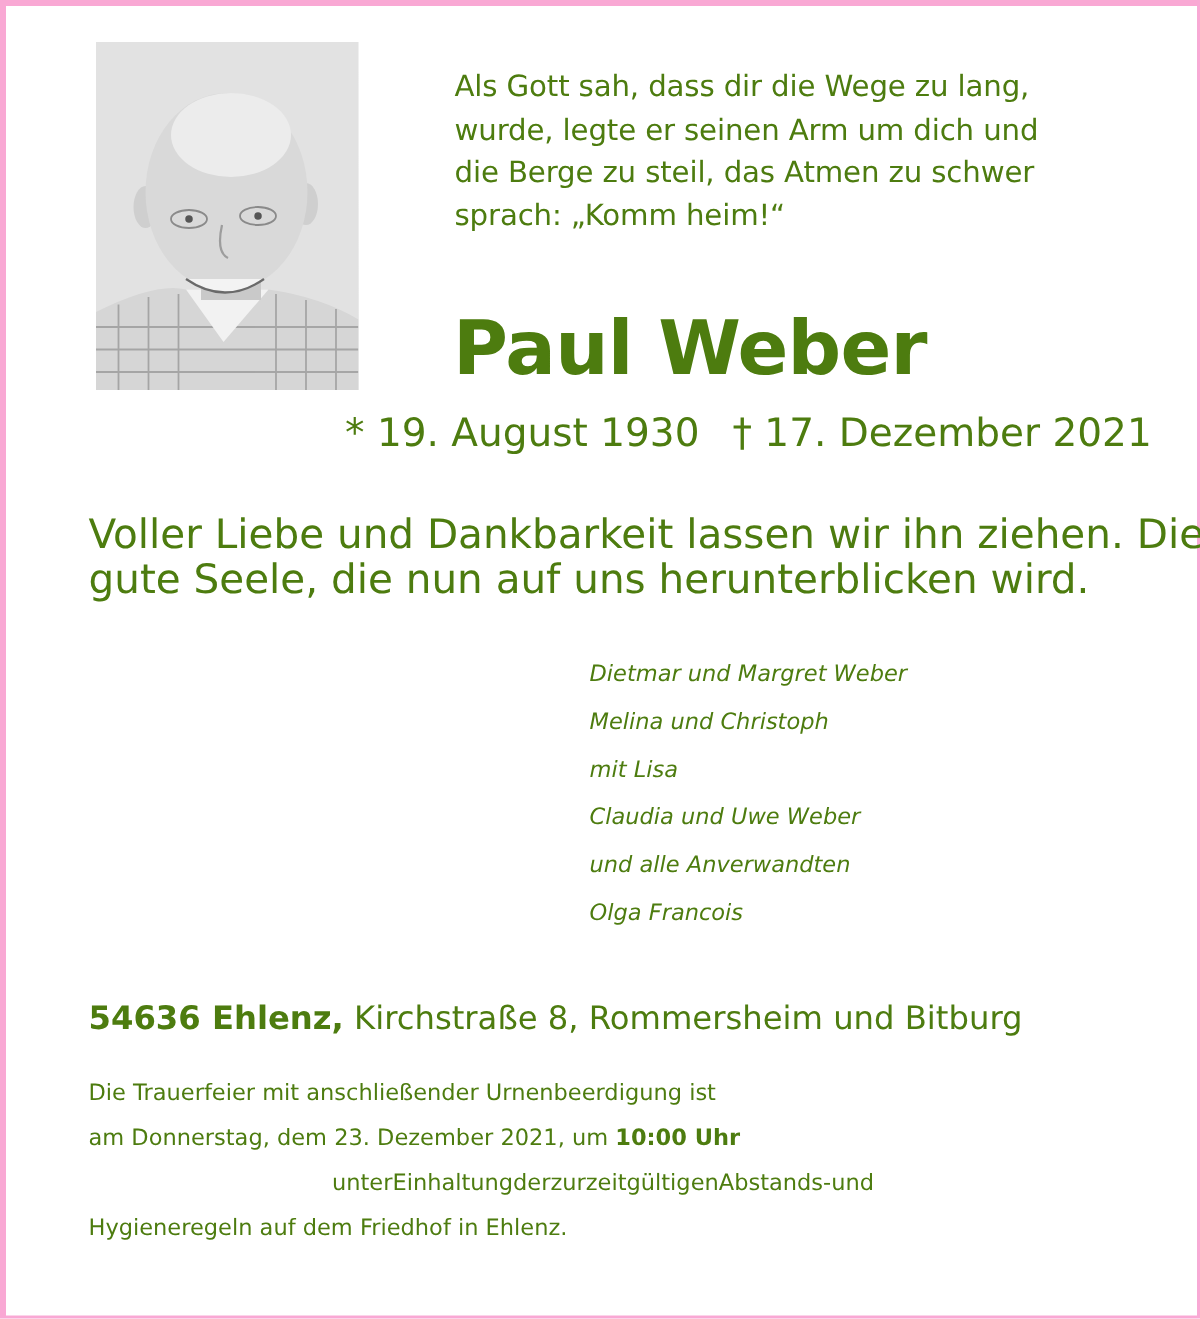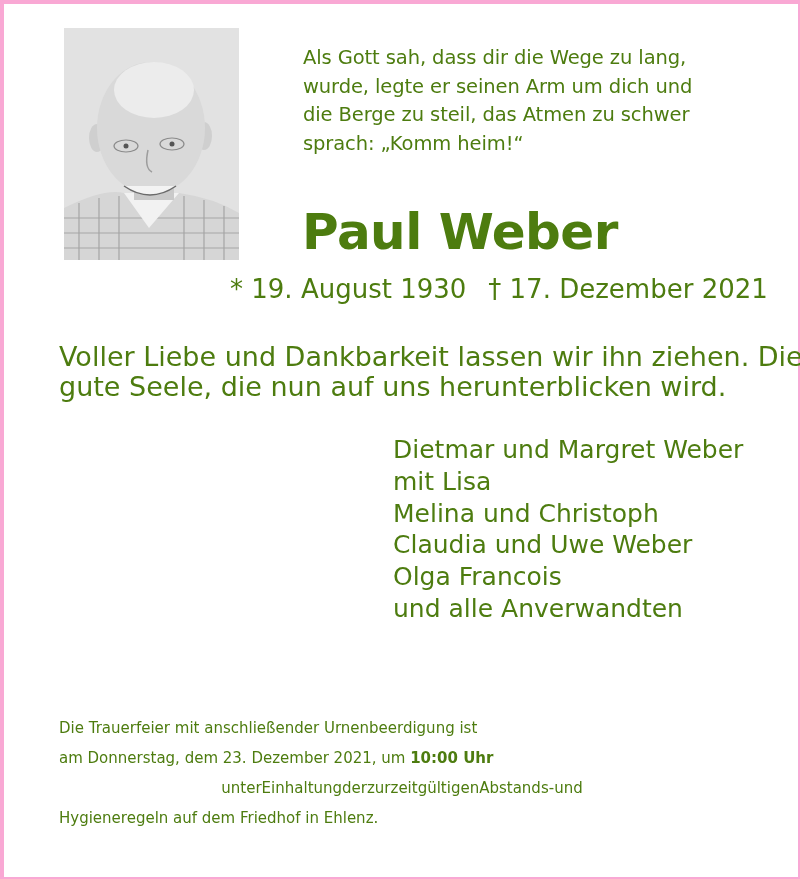--- a/index.html
+++ b/index.html
@@ -30,21 +30,21 @@
       font-size: 26px; line-height: 30px; white-space: nowrap;
     }
     .dates .gap { display: inline-block; width: 22px; }
     .farewell {
       position: absolute; left: 55px; top: 338px; width: 700px;
       font-size: 27px; line-height: 30px;
     }
     .farewell div { white-space: nowrap; }
     .signers {
       position: absolute; left: 389px; top: 430px; width: 380px;
-      font-size: 25px; line-height: 31.8px;
+      font-size: 15px; line-height: 31.8px; font-style: italic;
     }
     .signers div { white-space: nowrap; }
     .address {
       position: absolute; left: 55px; top: 661px; width: 700px;
       font-size: 21.5px; line-height: 30px; white-space: nowrap;
     }
     .address b { font-weight: bold; }
     .ceremony {
       position: absolute; left: 55px; top: 709px; width: 686px;
       font-size: 15px; line-height: 30px;
@@ -109,27 +109,30 @@
     <span>* 19. August 1930</span><span class="gap"></span><span>† 17. Dezember 2021</span>
   </div>
 
   <div class="farewell">
     <div>Voller Liebe und Dankbarkeit lassen wir ihn ziehen. Die</div>
     <div>gute Seele, die nun auf uns herunterblicken wird.</div>
   </div>
 
   <div class="signers">
     <div>Dietmar und Margret Weber</div>
+    <div>Melina und Christoph</div>
     <div>mit Lisa</div>
-    <div>Melina und Christoph</div>
     <div>Claudia und Uwe Weber</div>
+    <div>und alle Anverwandten</div>
     <div>Olga Francois</div>
-    <div>und alle Anverwandten</div>
   </div>
 
+  <div class="address">
+    <b>54636 Ehlenz,</b><span> Kirchstraße 8, Rommersheim und Bitburg</span>
+  </div>
 
   <div class="ceremony">
     <div class="line">Die Trauerfeier mit anschließender Urnenbeerdigung ist</div>
     <div class="line">
       <span>am Donnerstag, dem 23. Dezember 2021, um </span><b>10:00 Uhr</b>
     </div>
     <div class="line justify">
       <span>unter</span>
       <span>Einhaltung</span>
       <span>der</span>

